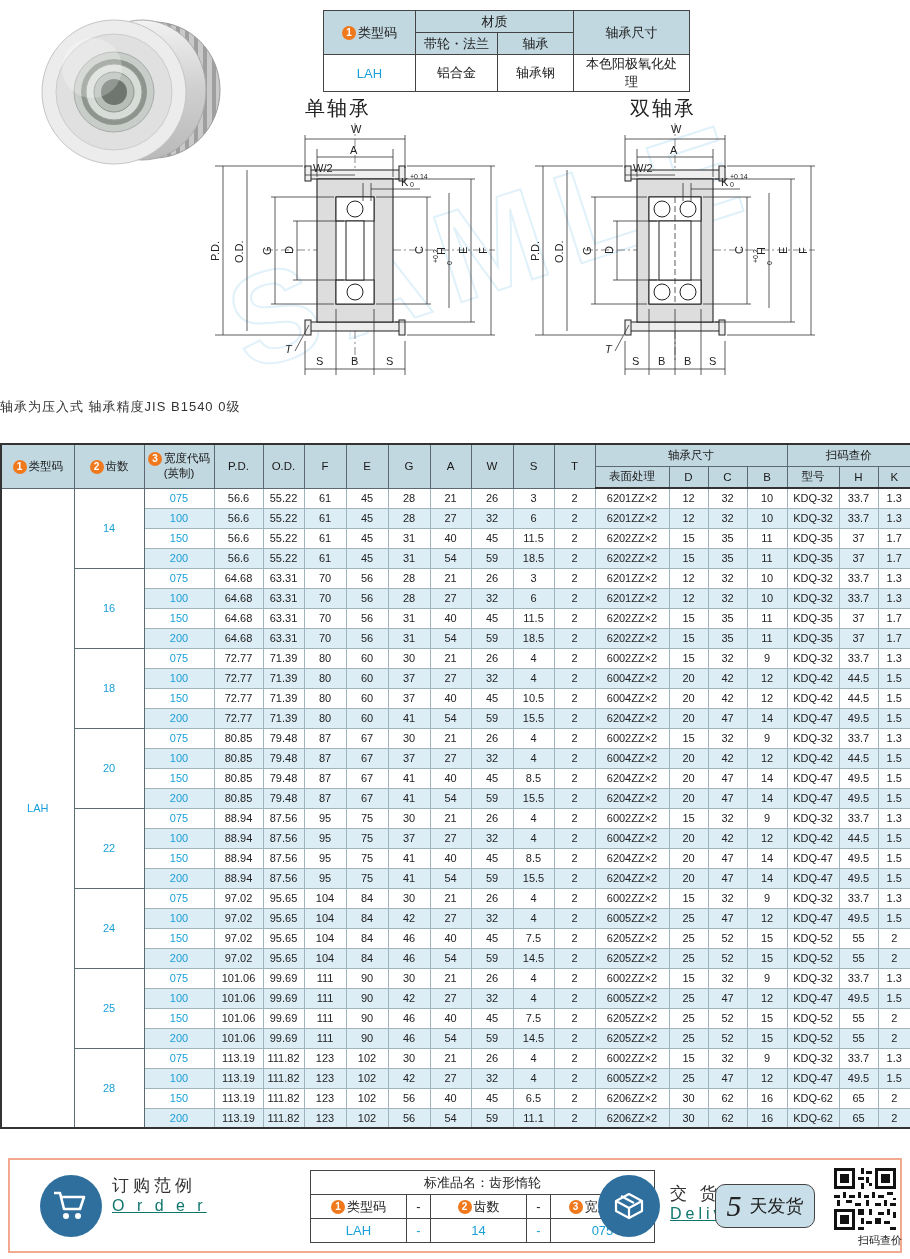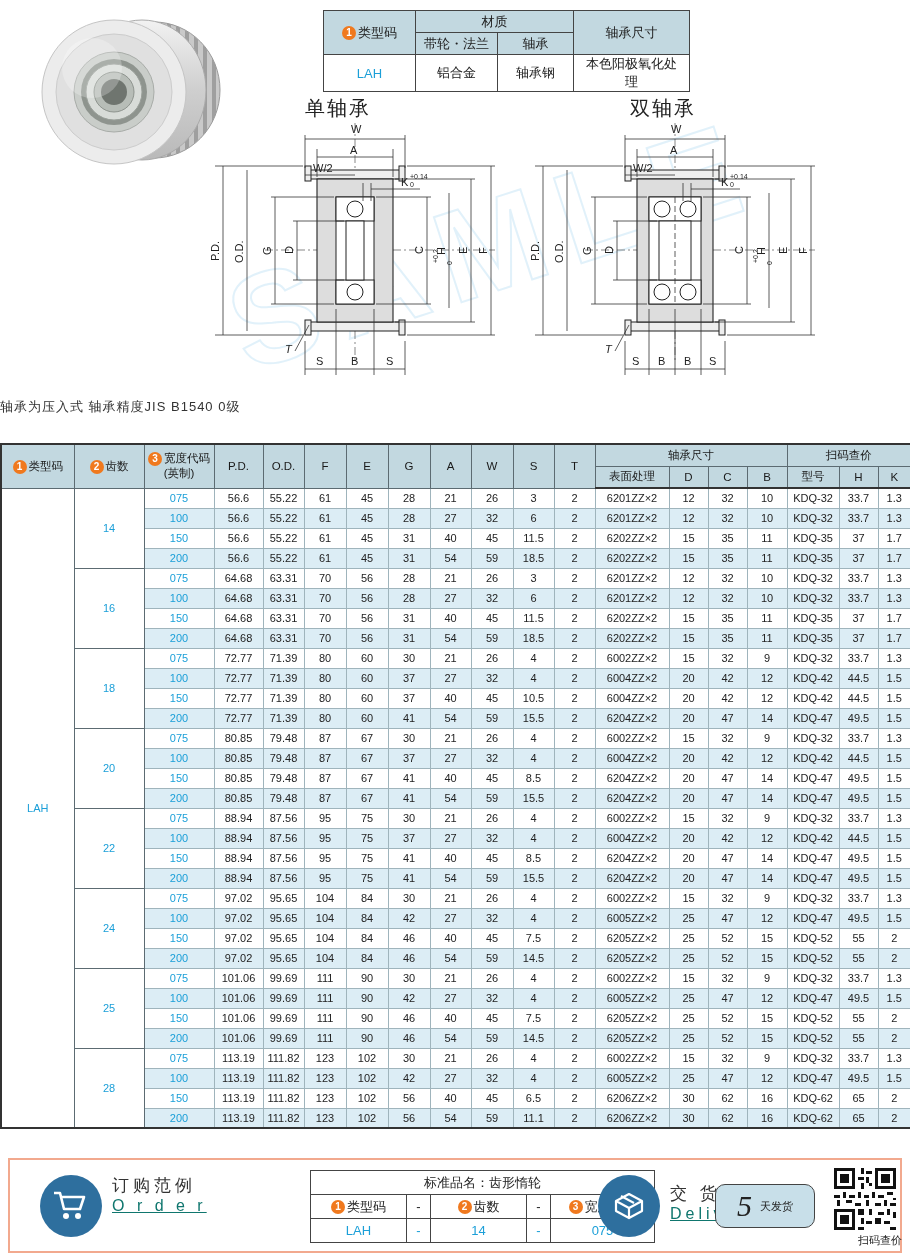--- a/index.html
+++ b/index.html
@@ -58,21 +58,21 @@
   .flabel-cn { font-size:17px; color:#333; letter-spacing:4px; }
   .flabel-en { font-size:16px; color:#0f766e; letter-spacing:4px;text-decoration:underline; }
   #order-table { position:absolute; left:300px; top:10px; border-collapse:collapse; }
   #order-table td { border:1.5px solid #444; font-size:13px; text-align:center; height:24px;
     padding:0 8px; color:#222; }
   #order-table .blue { color:#1b9fd8; }
   #delivery-badge { position:absolute; left:705px; top:24px; width:100px; height:44px;
     background:#c8dfe9; border:1.5px solid #444; border-radius:10px; display:flex;
     align-items:center; justify-content:center; gap:8px; }
   #delivery-badge .num { font-size:30px; font-style:italic; font-family:"Liberation Serif","DejaVu Serif",serif; color:#222; }
-  #delivery-badge .txt { font-size:11px; color:#222; }
+  #delivery-badge .txt { font-size:18px; color:#222; }
   #qr-caption { position:absolute; left:818px; top:73px; width:74px; text-align:right;
     font-size:11px; color:#222; }
 </style>
 </head>
 <body>
 
 <div id="page">
 
   <div class="watermark" style="left:220px; top:170px;">SAMLE</div>
   <div class="watermark" style="left:180px; top:800px;">SAMLE</div>

